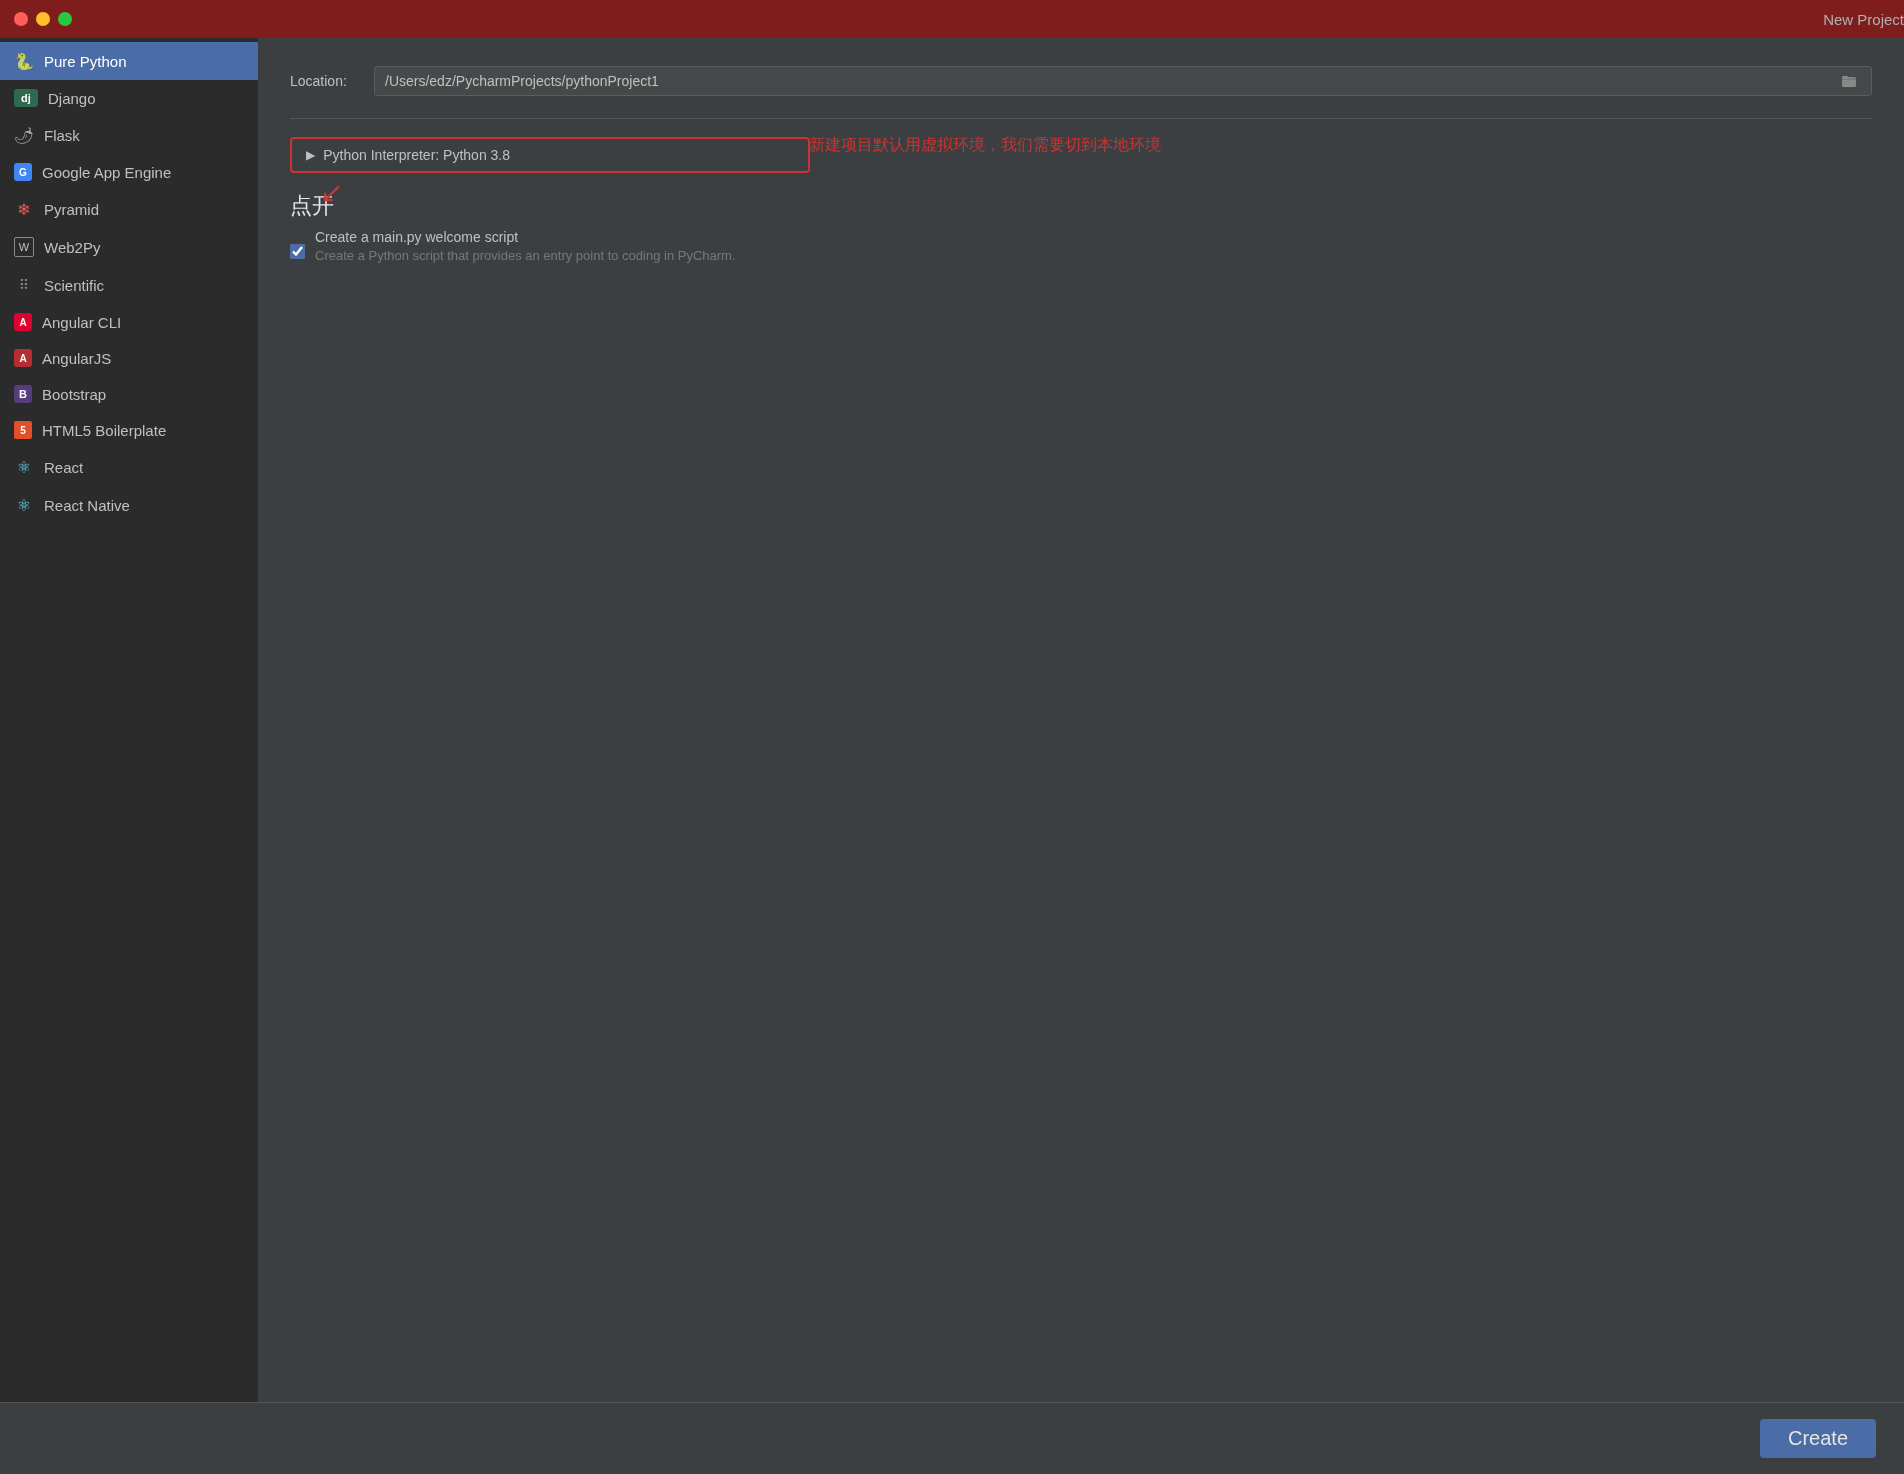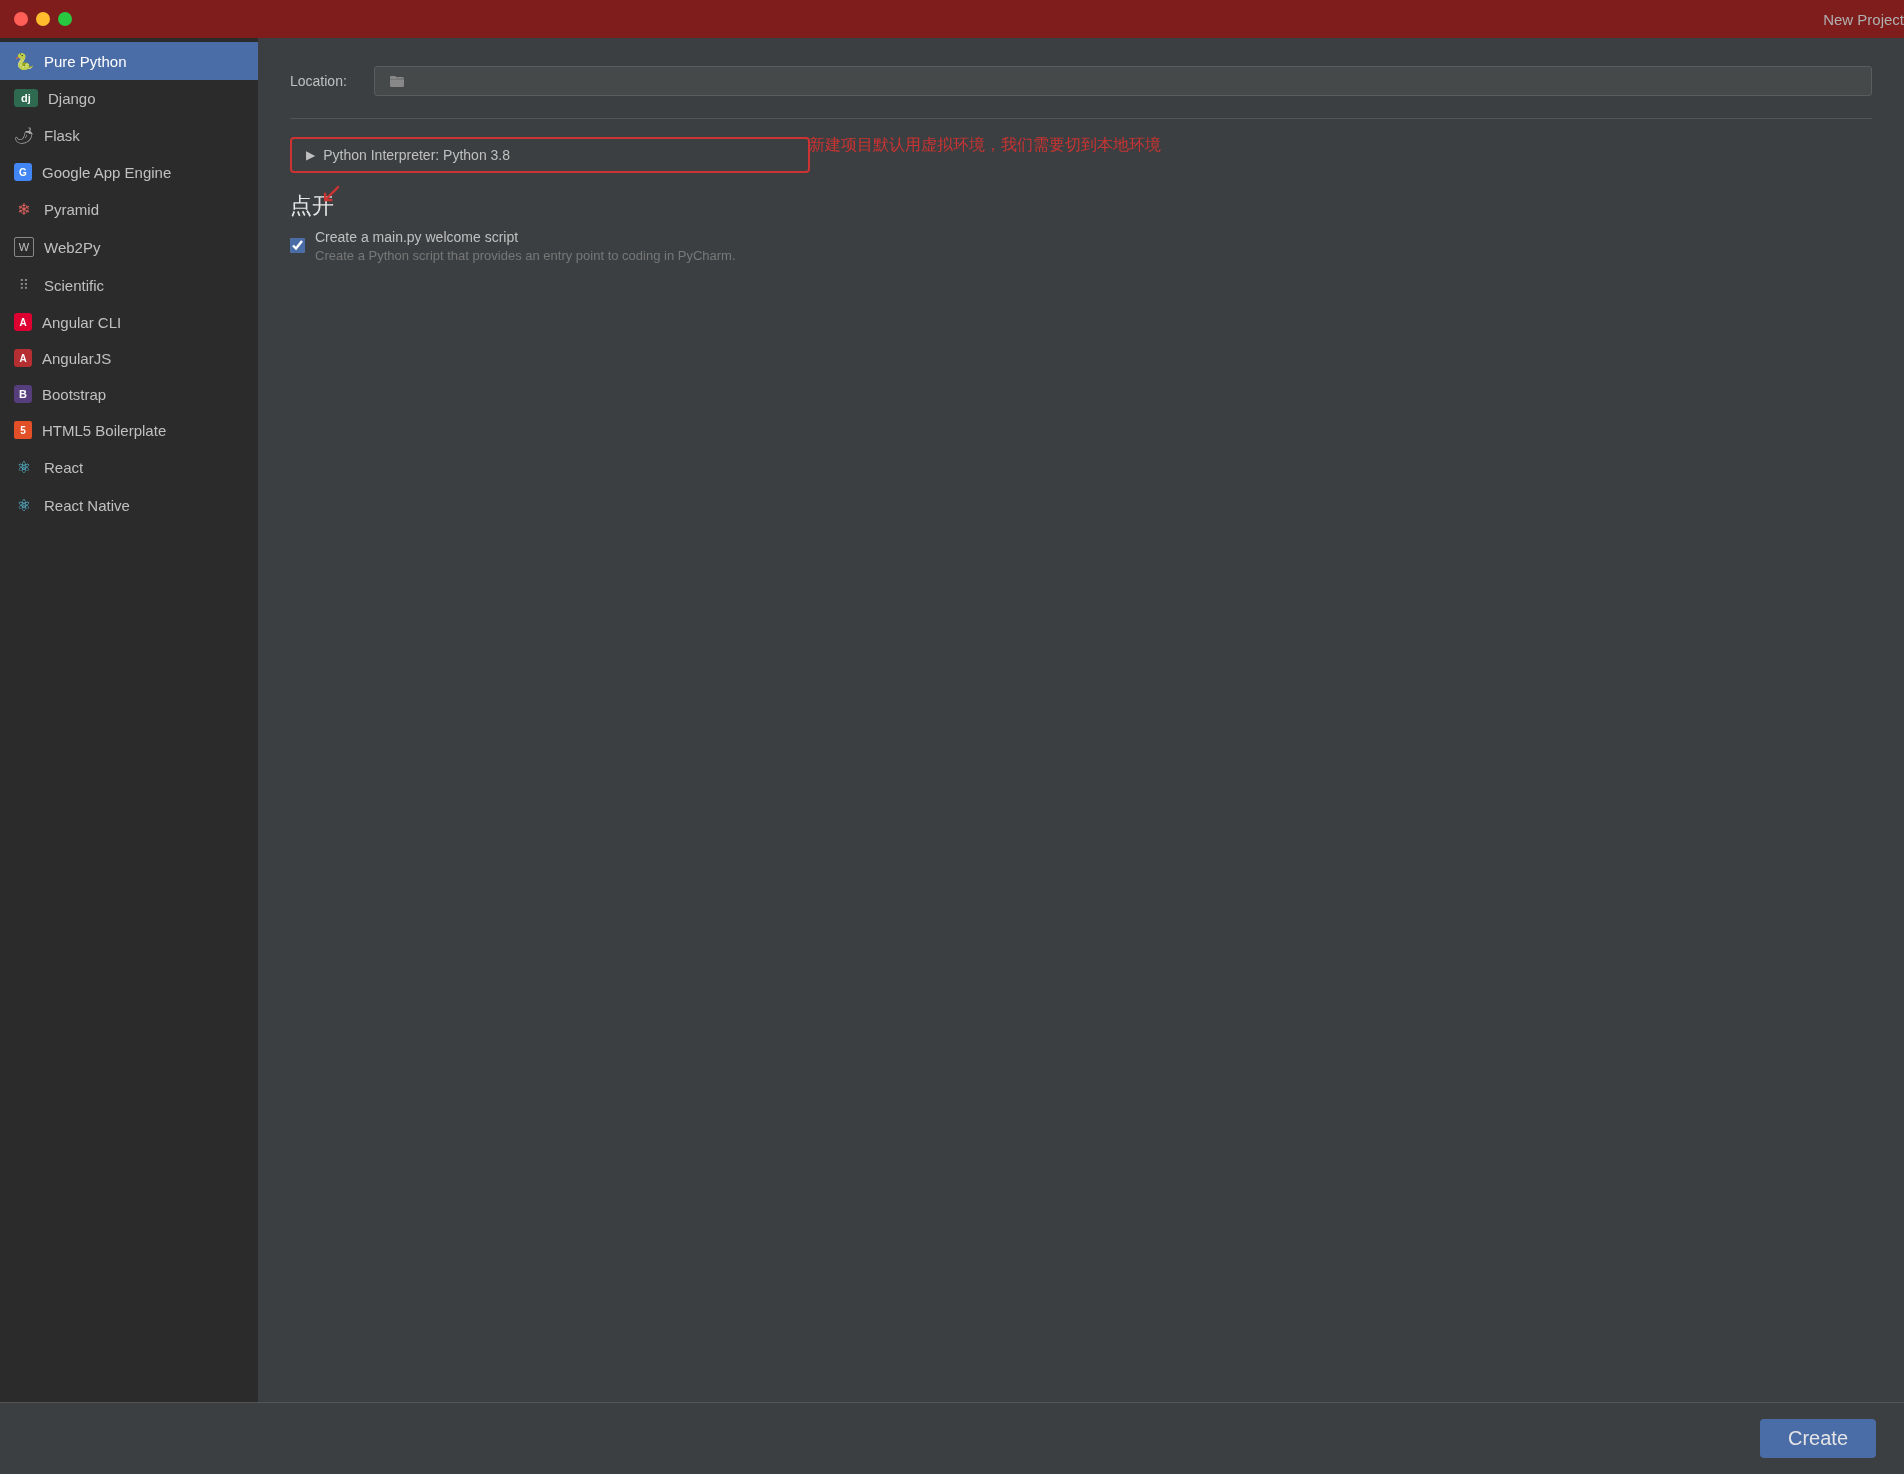--- a/index.html
+++ b/index.html
@@ -171,21 +171,21 @@
       font-size: 22px;
       font-weight: 500;
       margin-top: 16px;
       display: block;
       margin-left: 0;
     }
 
     
     .checkbox-row {
       display: flex;
-      align-items: center;
+      align-items: flex-end;
       gap: 10px;
       margin-top: 14px;
     }
     .checkbox-wrap {
       margin-top: 2px;
     }
     input[type="checkbox"] {
       width: 15px;
       height: 15px;
       cursor: pointer;
@@ -303,20 +303,21 @@
       <span class="sidebar-icon icon-react-native">⚛</span>
       <span>React Native</span>
     </div>
   </div>
 
   <div class="right-panel">
 
     <div class="location-row">
       <span class="location-label">Location:</span>
       <div class="location-input-wrap">
+        <input class="location-input" type="text" value="/Users/edz/PycharmProjects/pythonProject1" style="">
         <button class="folder-btn">
           <svg width="16" height="16" viewBox="0 0 16 16" fill="none">
             <rect x="1" y="4" width="14" height="10" rx="1.5" fill="#888"></rect>
             <path d="M1 6h14" stroke="#666" stroke-width="1"></path>
             <rect x="1" y="3" width="6" height="3" rx="1" fill="#888"></rect>
           </svg>
         </button>
       </div>
     </div>
 

